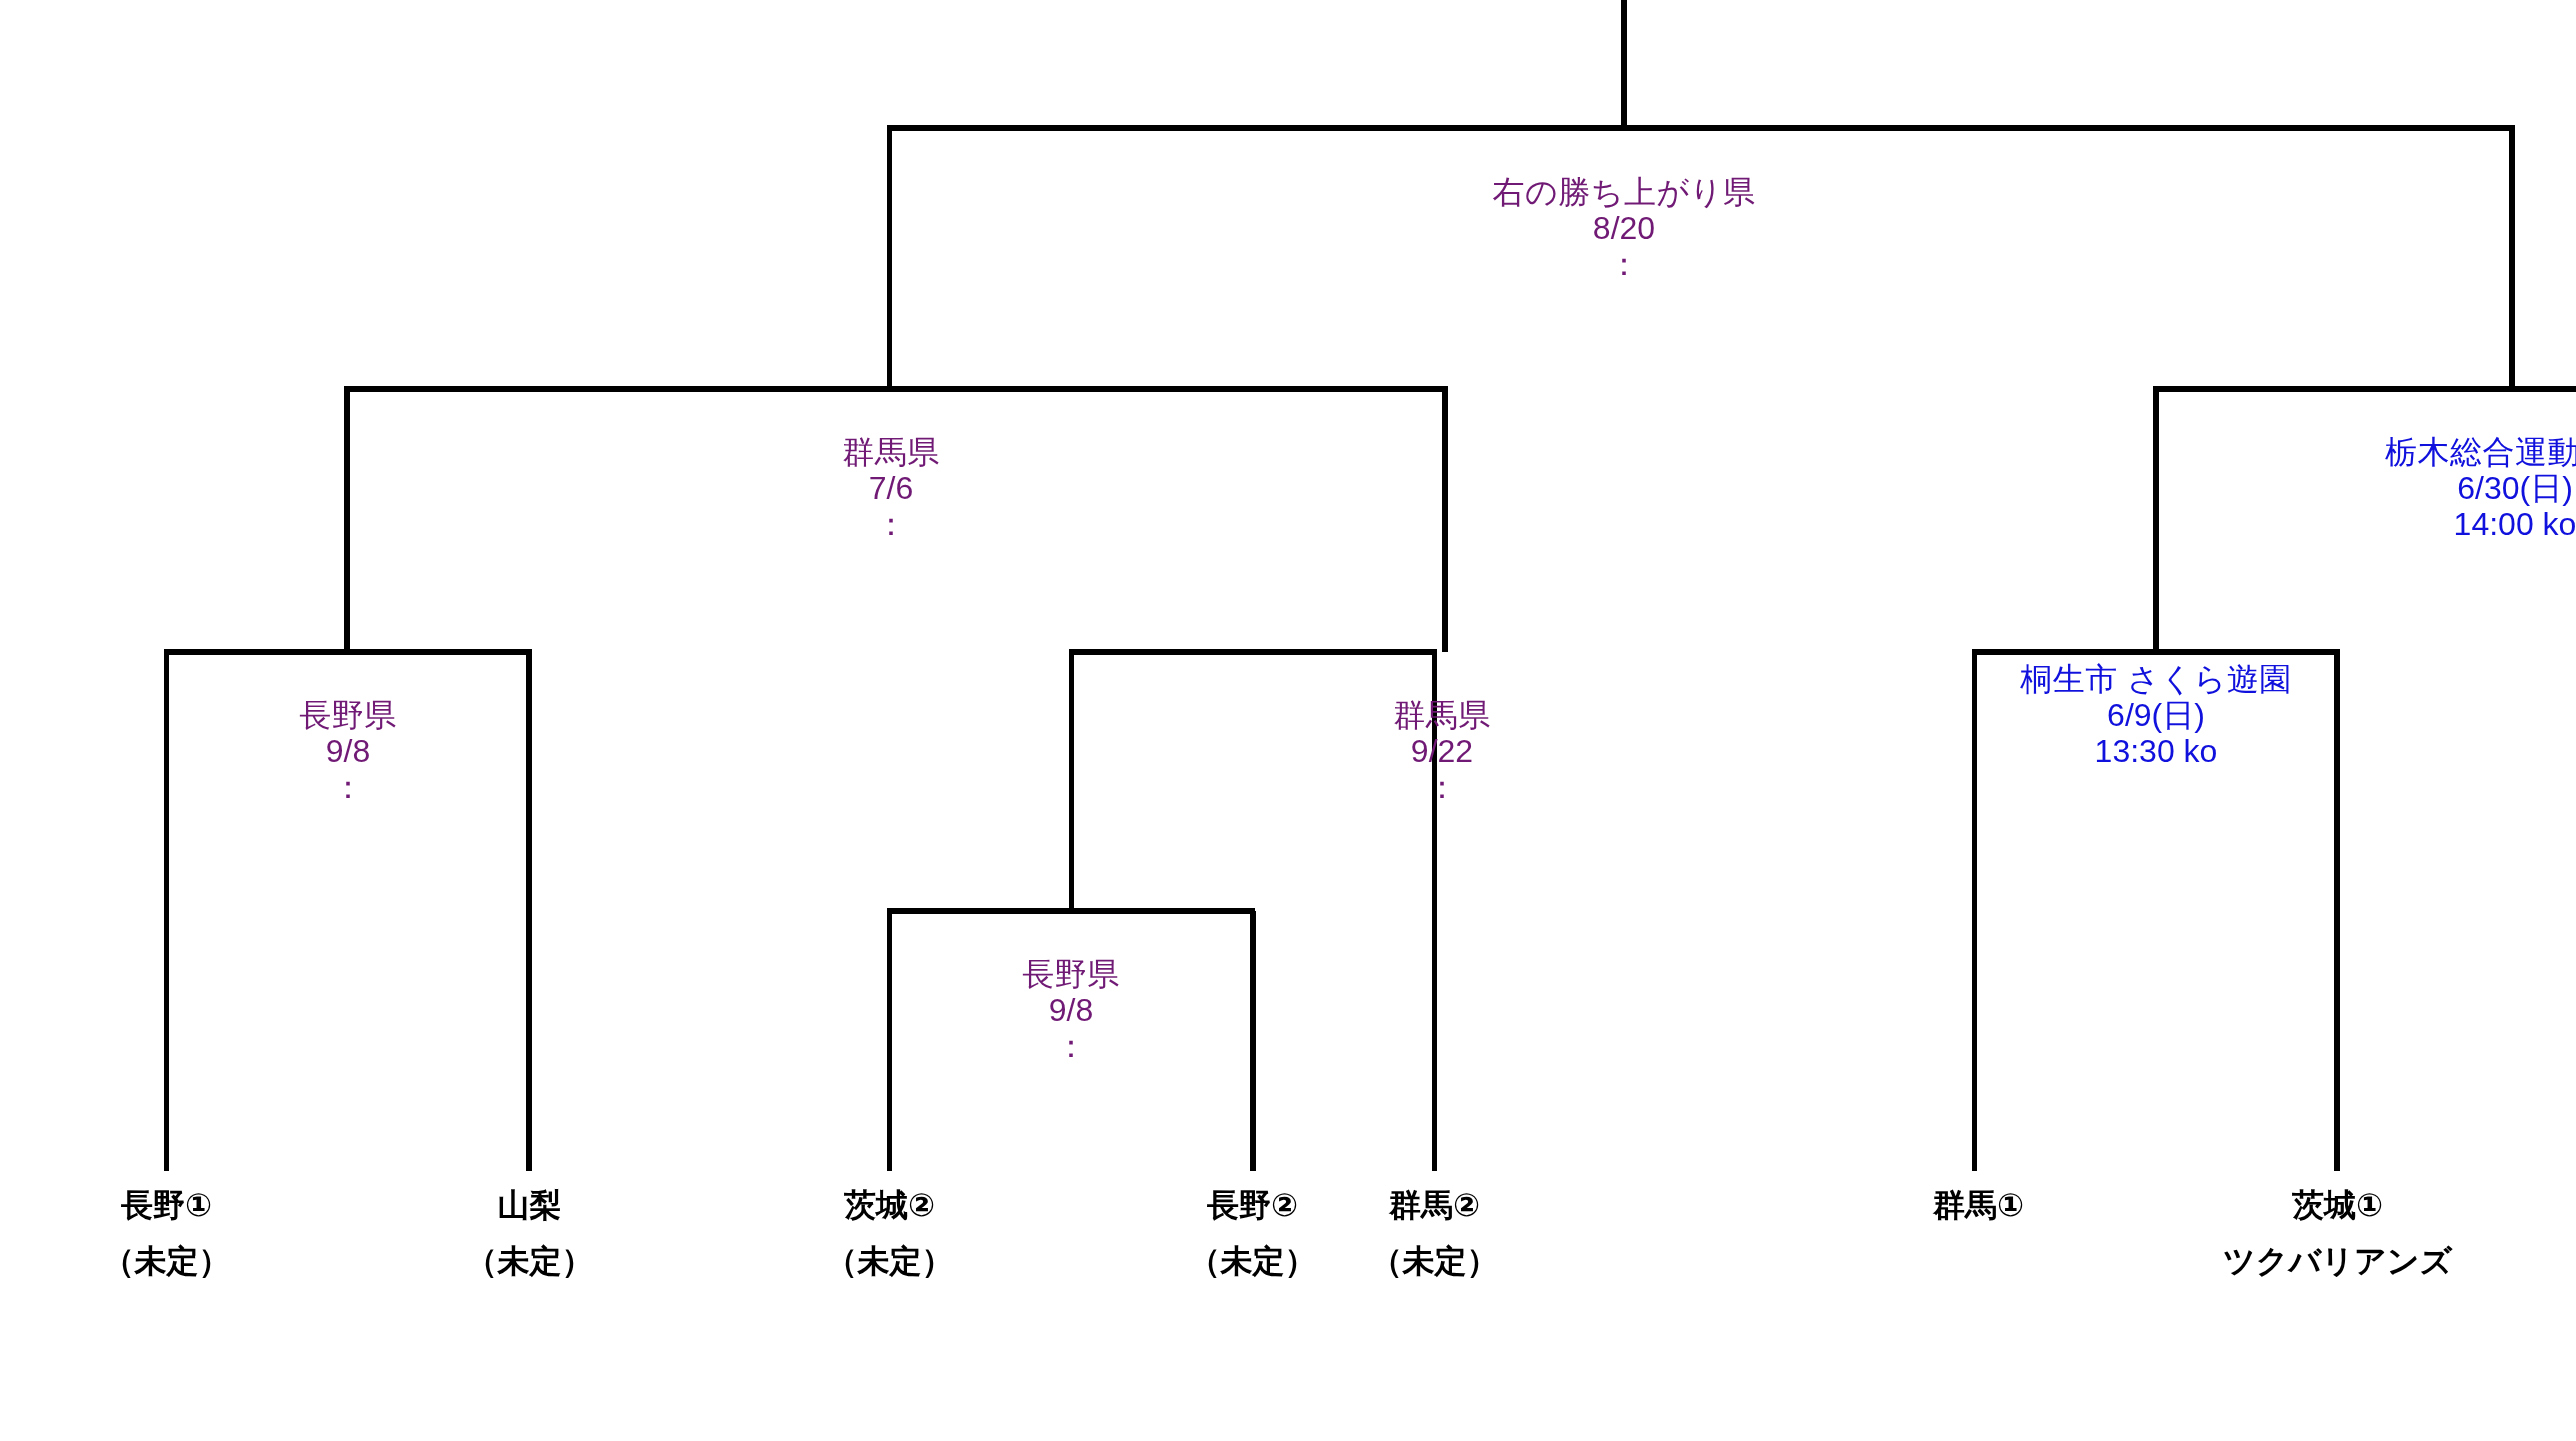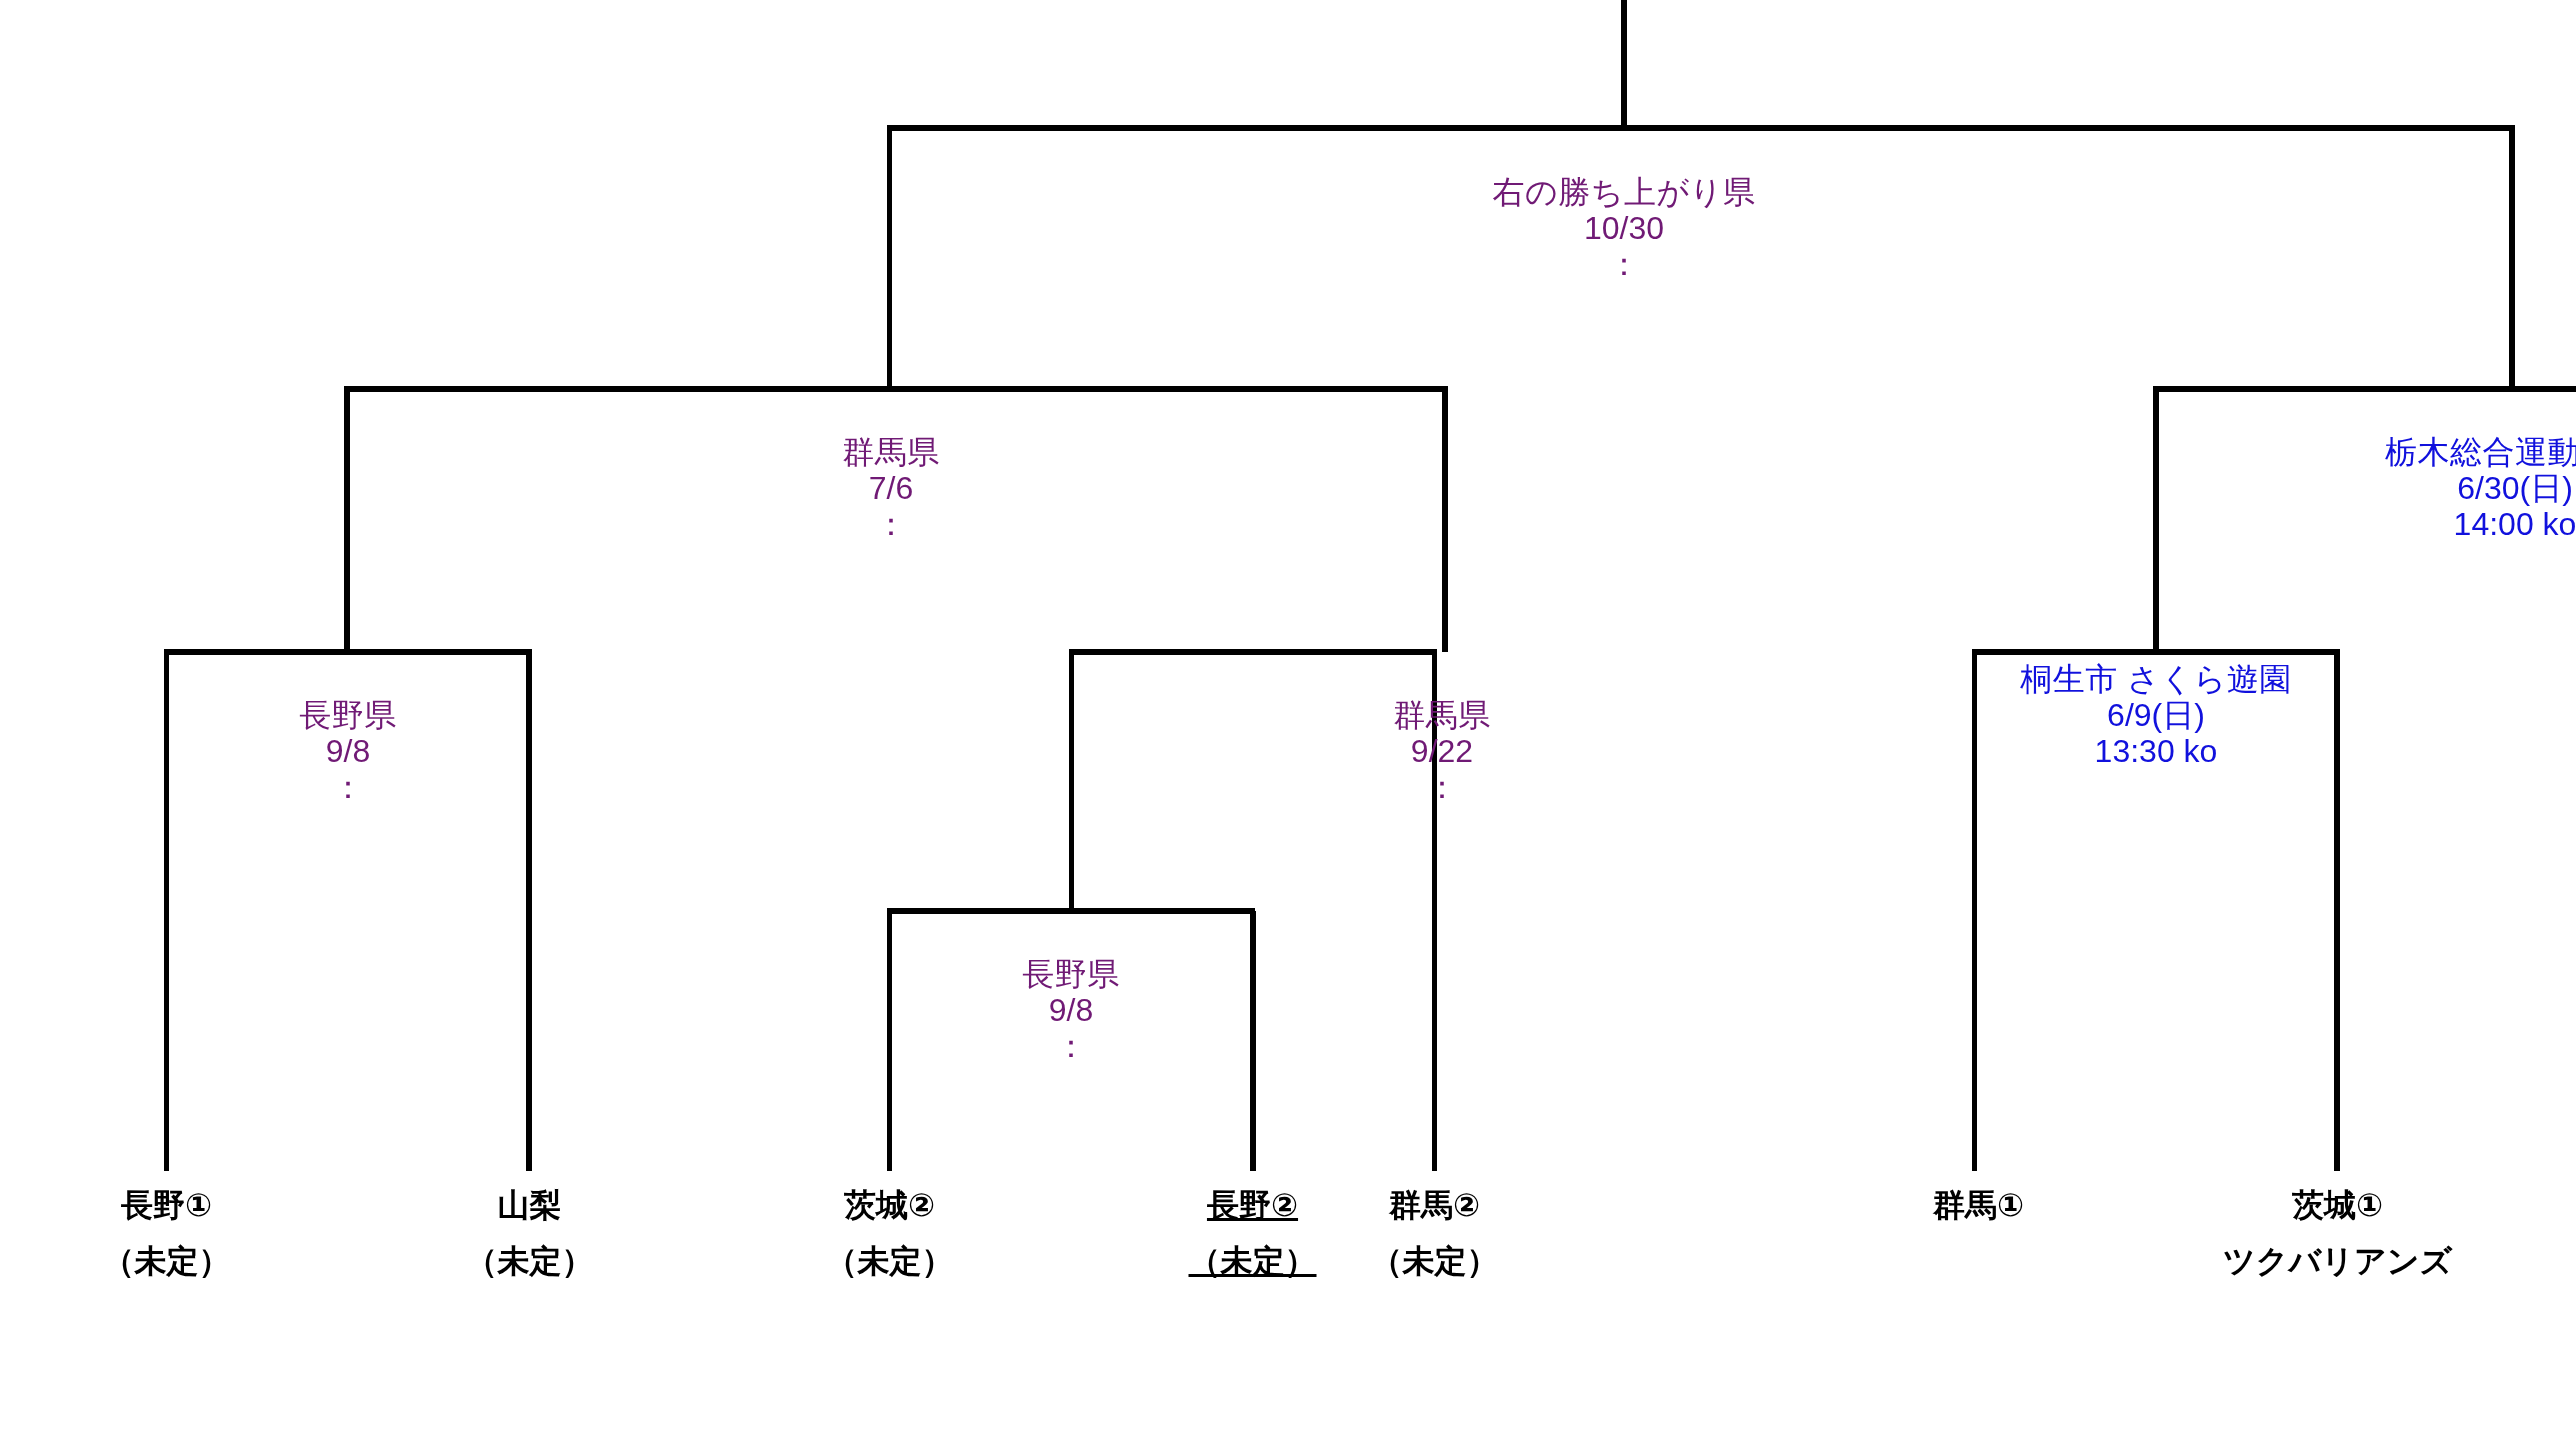--- a/index.html
+++ b/index.html
@@ -56,21 +56,21 @@
       <line x1="4537" y1="1265" x2="4537" y2="2272"></line>
 
       <line x1="5238" y1="1265" x2="5952" y2="1265"></line>
       <line x1="5243" y1="1265" x2="5243" y2="2272"></line>
       <line x1="5947" y1="1265" x2="5947" y2="2272"></line>
     </g>
   </svg>
 
   <div class="node match" style="left:1315px;top:175px;width:618px;">
     <span class="ln name">右の勝ち上がり県</span>
-    <span class="ln">10/30</span>
+    <span class="ln">8/20</span>
     <span class="ln colon">：</span>
   </div>
 
   <div class="node match" style="left:582px;top:435px;width:618px;">
     <span class="ln name">群馬県</span>
     <span class="ln">7/6</span>
     <span class="ln colon">：</span>
   </div>
 
   <div class="node match blue" style="left:2206px;top:435px;width:618px;">
@@ -114,21 +114,21 @@
     <span class="ln sub">（未定）</span>
   </div>
   <div class="node leaf" style="left:272px;top:1188px;width:515px;">
     <span class="ln seed">山梨</span>
     <span class="ln sub">（未定）</span>
   </div>
   <div class="node leaf" style="left:632px;top:1188px;width:515px;">
     <span class="ln seed">茨城②</span>
     <span class="ln sub">（未定）</span>
   </div>
-  <div class="node leaf" style="left:995px;top:1188px;width:515px;text-decoration:underline;">
+  <div class="node leaf" style="left:995px;top:1188px;width:515px;">
     <span class="ln seed">長野②</span>
     <span class="ln sub">（未定）</span>
   </div>
   <div class="node leaf" style="left:1177px;top:1188px;width:515px;">
     <span class="ln seed">群馬②</span>
     <span class="ln sub">（未定）</span>
   </div>
   <div class="node leaf" style="left:1721px;top:1188px;width:515px;">
     <span class="ln seed">群馬①</span>
   </div>

